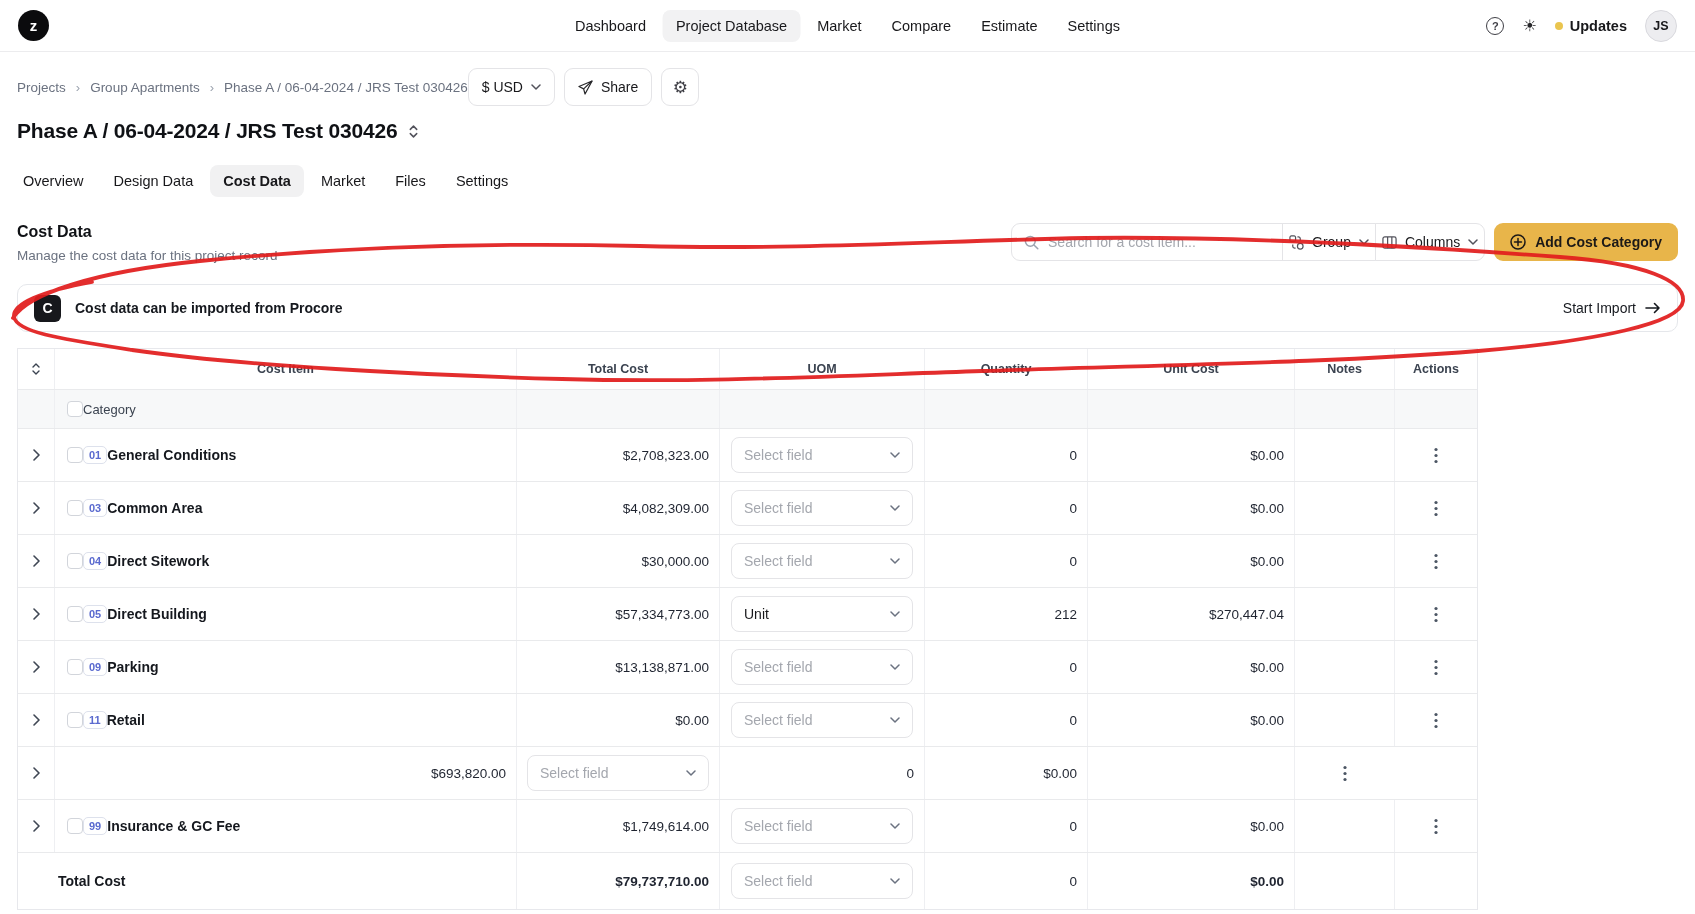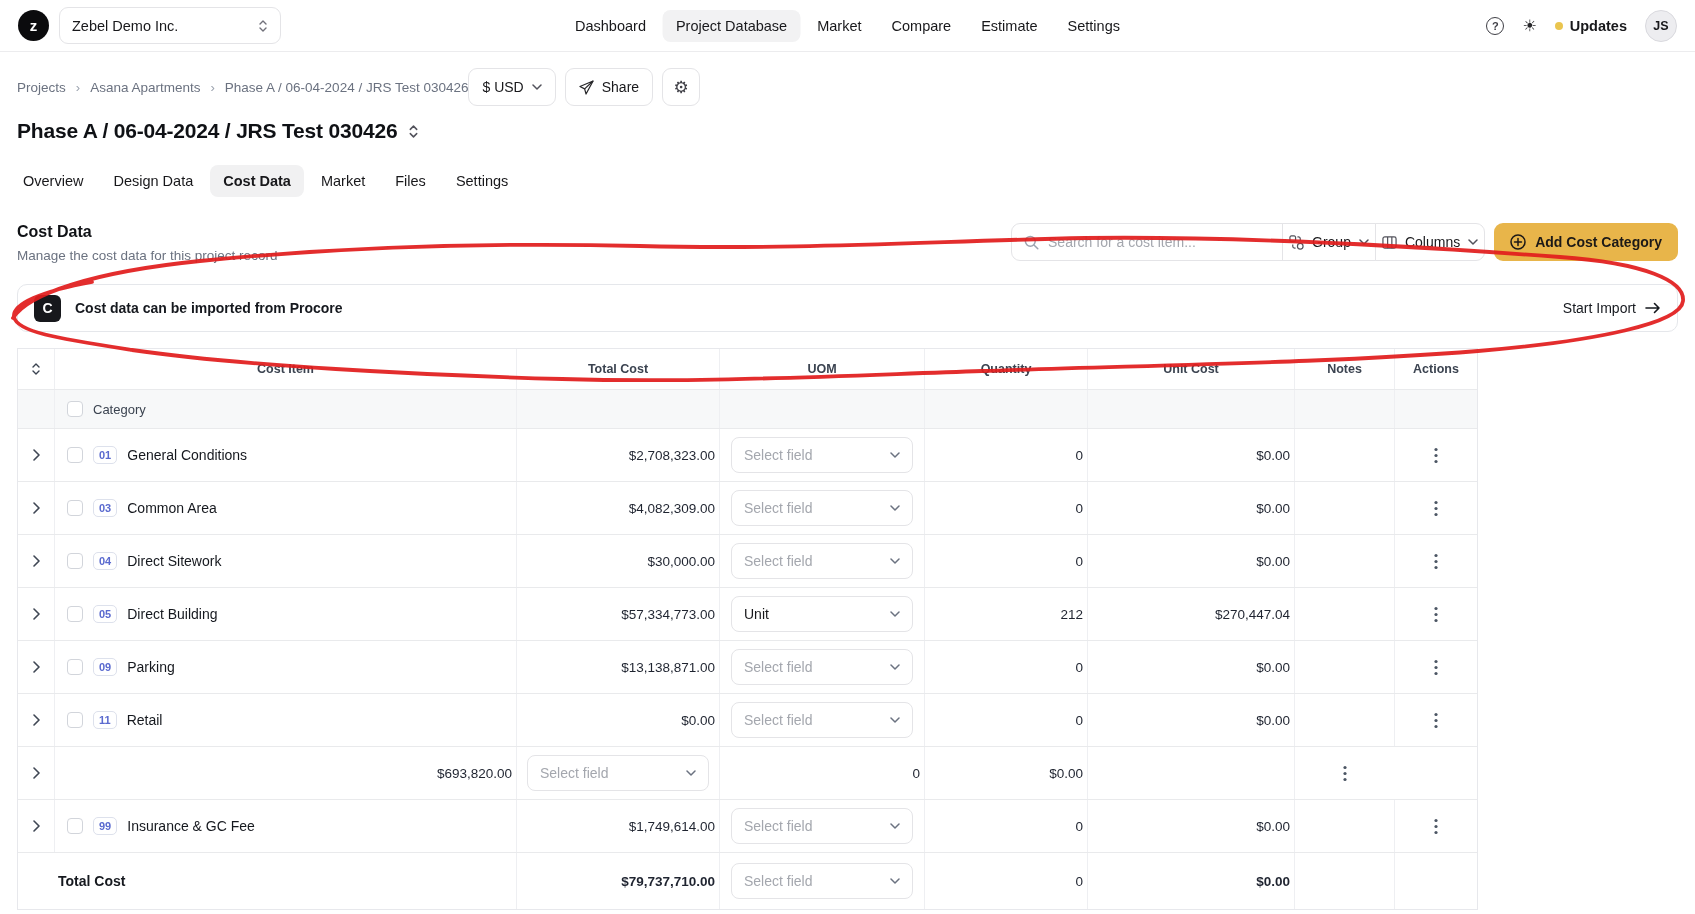--- a/index.html
+++ b/index.html
@@ -67,53 +67,45 @@
   .tr { display:grid; grid-template-columns:37px 462px 203px 205px 163px 207px 100px 82px; align-items:stretch; border-bottom:1px solid #e9eaec; }
   .tr:last-child { border-bottom:none; }
   .tr > div { display:flex; align-items:center; border-right:1px solid #eeeff2; min-width:0; }
   .tr > div:last-child { border-right:none; }
   .thead { height:41px; }
   .th { justify-content:center; font-size:12.5px; font-weight:700; color:#3b4350; }
   .cat-row { height:39px; background:#f7f8f9; }
   .row { height:53px; }
   .foot { height:56px; }
   .c-center { justify-content:center; }
-  .c-item { padding-left:12px; gap:10px; }
-  .c-num { justify-content:flex-end; padding-right:4px; font-size:13.5px; color:#1f2430; }
+  .c-item { padding-left:12px; }
+  .c-num { justify-content:flex-end; padding-right:10px; font-size:13.5px; color:#1f2430; }
   .chev-btn { display:flex; align-items:center; justify-content:center; width:100%; height:100%; cursor:pointer; color:#3f4754; }
   .checkbox { width:16px; height:16px; border:1px solid #d2d5db; border-radius:4px; background:#fff; flex:0 0 auto; cursor:pointer; }
   .code-badge { font-size:11px; font-weight:600; color:#5a6acf; border:1px solid #dde1ec; border-radius:5px; padding:2px 5px; background:#fff; }
-  .row-name { font-size:14px; font-weight:400; color:#15181e; white-space:nowrap; }
+  .row-name { font-size:14px; font-weight:700; color:#15181e; white-space:nowrap; }
   .cat-label { font-size:13px; font-weight:500; color:#3b4350; }
   .uom-select { width:182px; height:36px; margin:0 auto; border:1px solid #e4e4e7; border-radius:8px; display:flex; align-items:center; justify-content:space-between; padding:0 12px; font-size:14px; color:#a4a7ae; background:#fff; cursor:pointer; }
   .uom-select.filled { color:#18181b; }
   .uom-select .chev { color:#6b7280; }
   .kebab { cursor:pointer; color:#4b5563; display:flex; align-items:center; justify-content:center; width:100%; }
   .bold { font-weight:700; }
   .foot-label { padding-left:40px; font-size:14px; font-weight:700; color:#15181e; }
 
   
   .annotation { position:absolute; left:0; top:0; pointer-events:none; z-index:60; }
   .muted-icon { color:#52525b; }
 </style>
 </head>
 <body>
 
 <div class="navbar">
   <div class="logo">
       <span>z</span>
     </div>
-  <div class="company-select">
-    <span>Zebel Demo Inc.</span>
-    <span>
-      <svg width="10" height="14" viewBox="0 0 10 14">
-          <path d="M2 5 L5 2 L8 5 M2 9 L5 12 L8 9" fill="none" stroke="#71717a" stroke-width="1.4" stroke-linecap="round" stroke-linejoin="round"></path>
-        </svg>
-    </span>
-  </div>
   <div class="nav-center">
     <span class="nav-item">Dashboard</span>
     <span class="nav-item active">Project Database</span>
     <span class="nav-item">Market</span>
     <span class="nav-item">Compare</span>
     <span class="nav-item">Estimate</span>
     <span class="nav-item">Settings</span>
   </div>
   <div class="nav-right">
     <span class="help-circle">?</span>
@@ -123,21 +115,21 @@
       <span>Updates</span>
     </span>
     <span class="avatar">JS</span>
   </div>
 </div>
 
 <div class="crumb-row">
   <div class="crumbs">
     <span class="crumb">Projects</span>
     <span class="sep">›</span>
-    <span class="crumb">Asana Apartments</span>
+    <span class="crumb">Group Apartments</span>
     <span class="sep">›</span>
     <span class="crumb">Phase A / 06-04-2024 / JRS Test 030426</span>
   </div>
   <div class="crumb-actions">
     <button class="btn">
       <span>$ USD</span>
       <span>
           <svg width="10" height="6" viewBox="0 0 10 6">
             <path d="M1 1 L5 5 L9 1" fill="none" stroke="#52525b" stroke-width="1.5" stroke-linecap="round" stroke-linejoin="round"></path>
           </svg>

